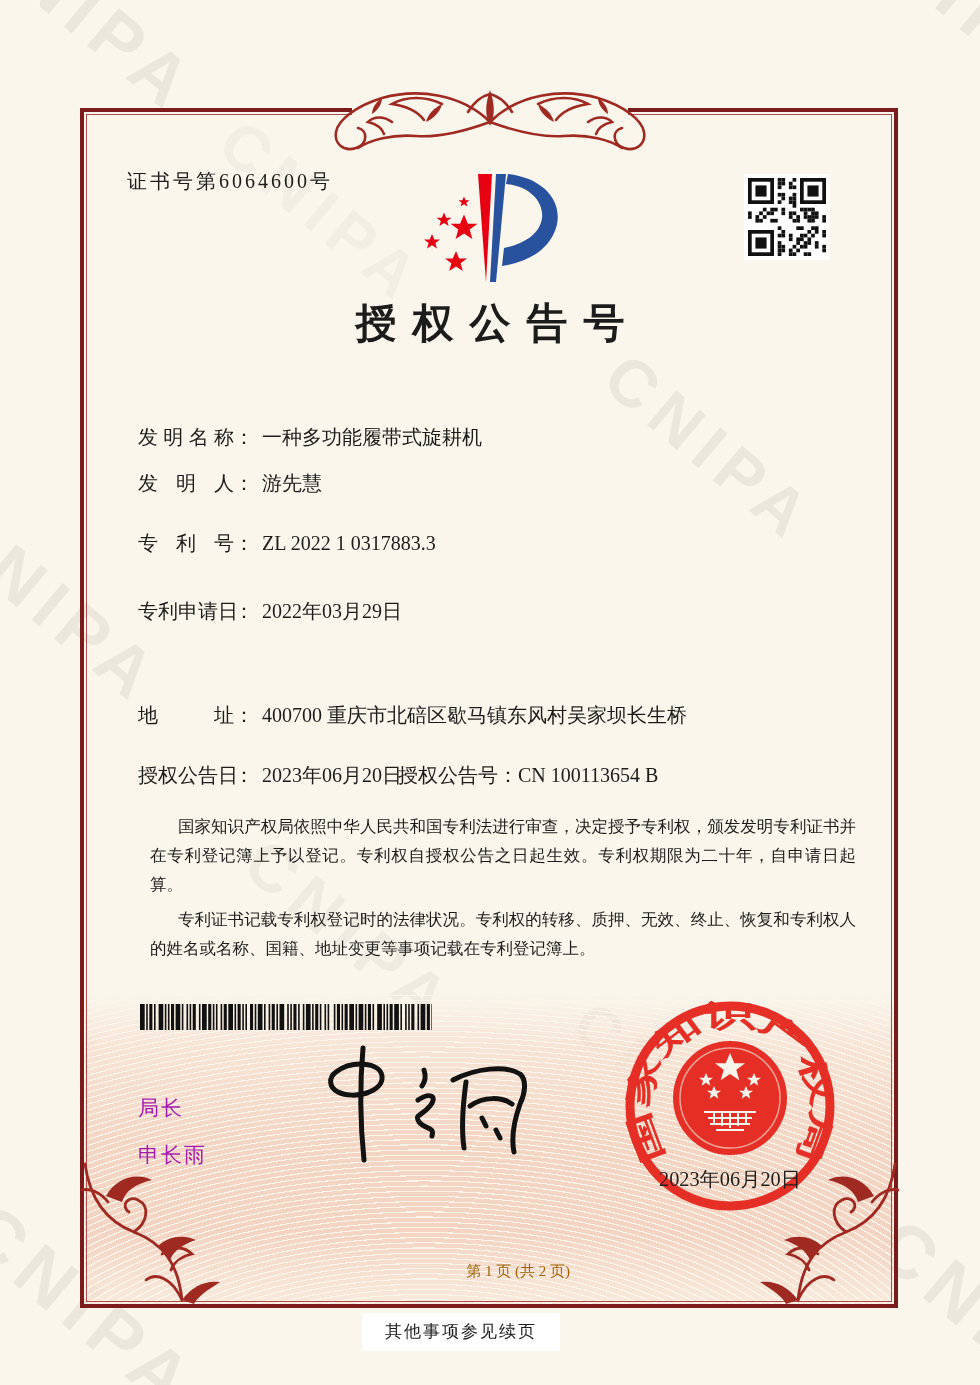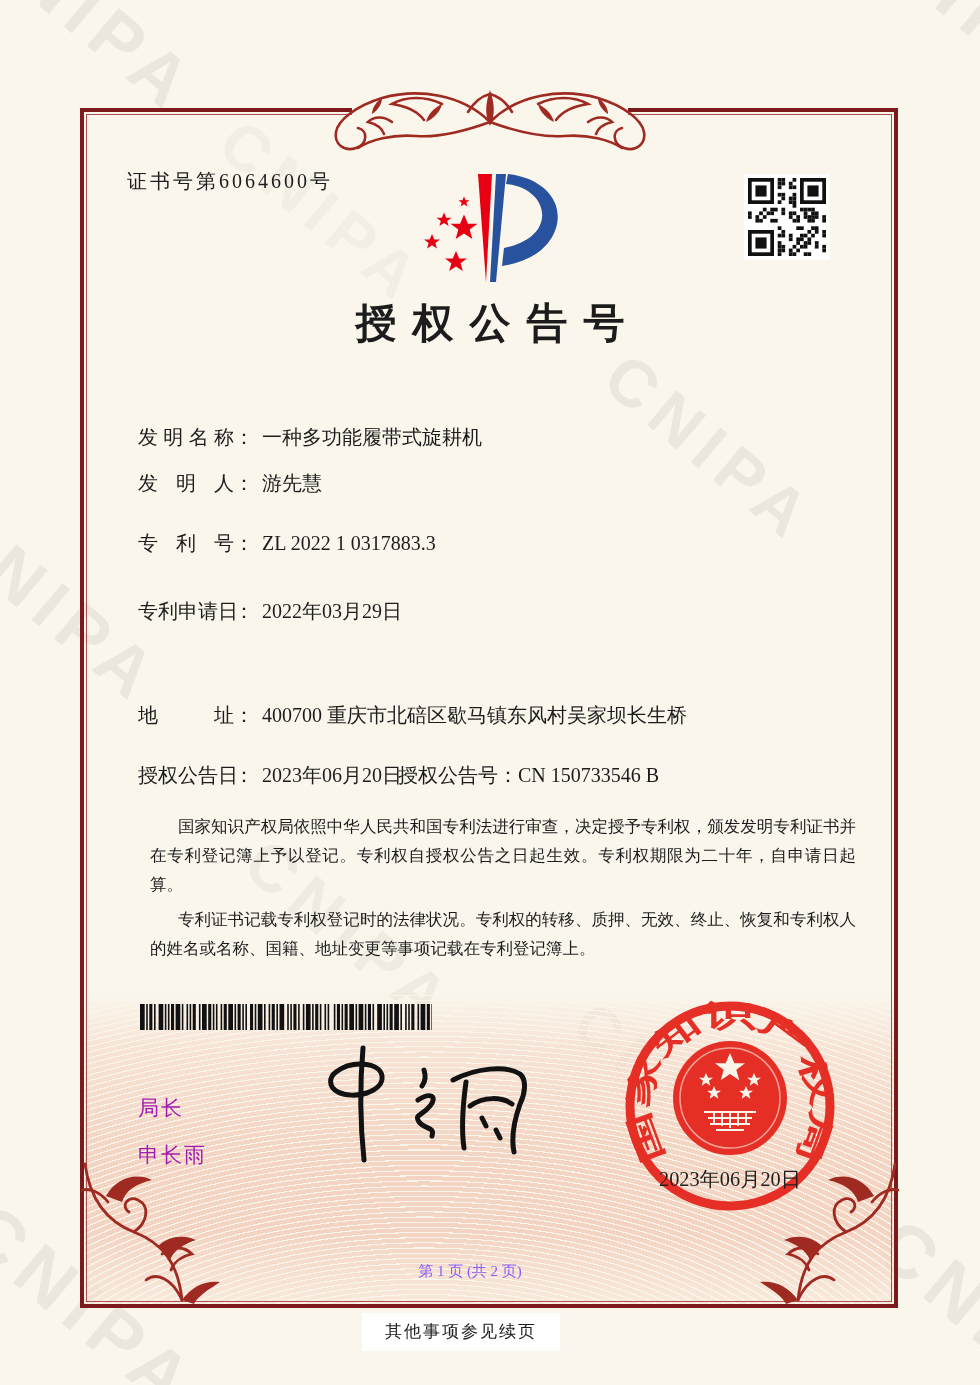--- a/index.html
+++ b/index.html
@@ -66,22 +66,22 @@
   .barcode{ position:absolute; left:140px; top:1004px; }
   
   .signer{
     position:absolute; left:138px; top:1084px;
     font-family:"Liberation Sans","DejaVu Sans",sans-serif;
     font-size:21px; line-height:47px; letter-spacing:2px; color:#a21caf;
   }
   .signature{ position:absolute; left:268px; top:1042px; }
   .seal{ position:absolute; left:620px; top:996px; opacity:0.95; }
   .page-info{
-    position:absolute; left:370px; top:1262px; width:200px; text-align:center;
-    font-size:15px; color:#8b5cf6;
+    position:absolute; left:370px; top:1262px; width:200px; text-align:right;
+    font-size:15px; color:#a16207;
   }
   .cont-box{
     position:absolute; left:362px; top:1313px; width:198px; height:38px;
     background:#ffffff; text-align:center; line-height:38px; font-size:17px;
     letter-spacing:2px;
   }
 </style>
 </head>
 <body>
 
@@ -304,21 +304,21 @@
   <div class="field" style="top:598px;">
     <span class="lbl">专利申请日</span><span>：</span><span class="val">2022年03月29日</span>
   </div>
   <div class="field" style="top:702px;">
     <span class="lbl">地址</span><span>：</span><span class="val">400700 重庆市北碚区歇马镇东风村吴家坝长生桥</span>
   </div>
   <div class="field" style="top:762px;">
     <span class="lbl">授权公告日</span><span>：</span><span class="val">2023年06月20日</span>
   </div>
   <div class="field2" style="top:762px;">
-    <span>授权公告号</span><span>：</span><span class="val">CN 150733546 B</span>
+    <span>授权公告号</span><span>：</span><span class="val">CN 100113654 B</span>
   </div>
 
   <div class="paras">
     <p>国家知识产权局依照中华人民共和国专利法进行审查，决定授予专利权，颁发发明专利证书并在专利登记簿上予以登记。专利权自授权公告之日起生效。专利权期限为二十年，自申请日起算。</p>
     <p>专利证书记载专利权登记时的法律状况。专利权的转移、质押、无效、终止、恢复和专利权人的姓名或名称、国籍、地址变更等事项记载在专利登记簿上。</p>
   </div>
 
   <svg class="barcode" id="barcode" width="292" height="26">
       <rect x="0.0" y="0" width="4.7" height="26" fill="#111"></rect>
       <rect x="6.2" y="0" width="1.6" height="26" fill="#111"></rect>

